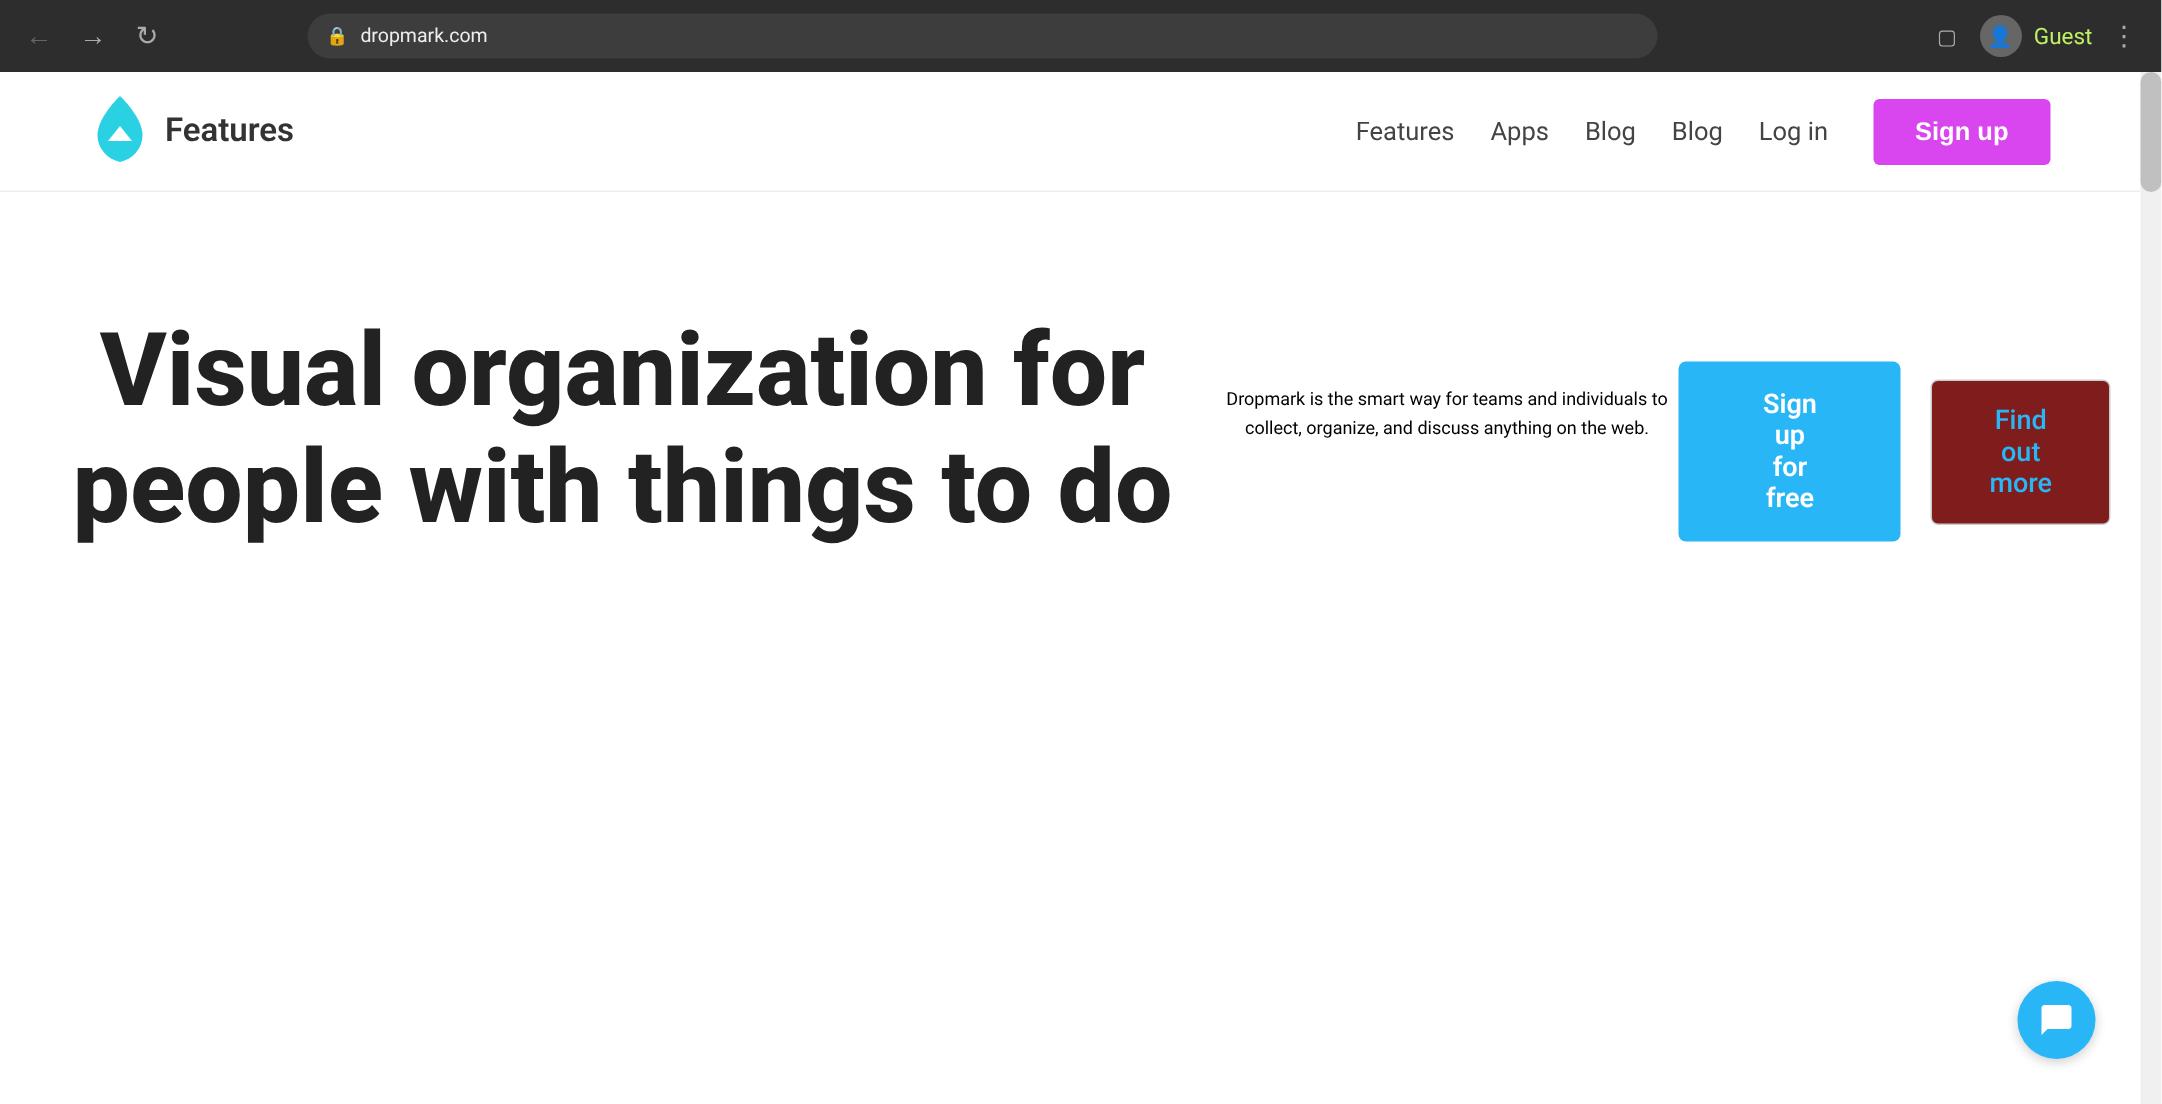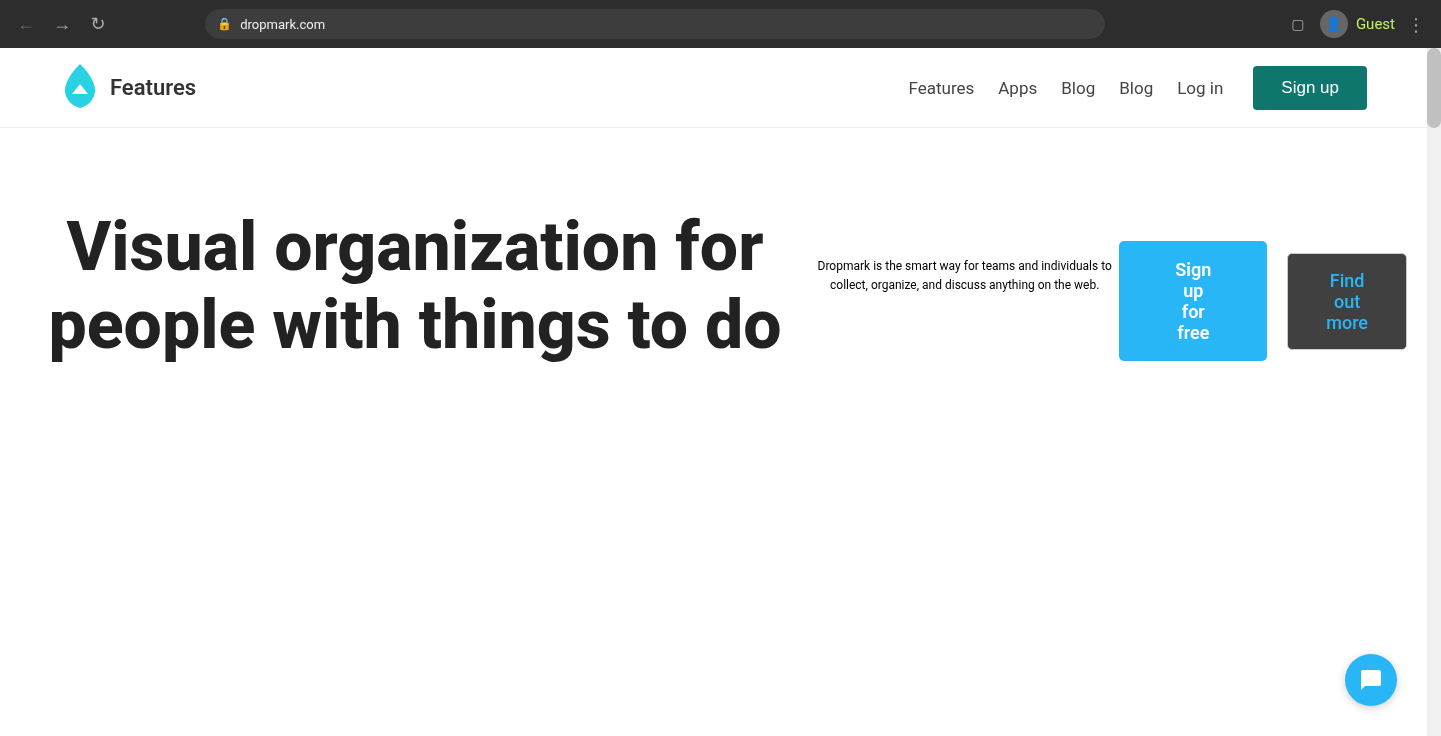--- a/index.html
+++ b/index.html
@@ -179,24 +179,24 @@
     }
 
     .nav-link {
       font-size: 17px;
       color: #444;
       text-decoration: none;
       cursor: pointer;
     }
 
     .signup-btn {
-      background: #0f766e;
+      background: #d946ef;
       color: #fff;
       font-size: 17px;
-      font-weight: 400;
+      font-weight: 700;
       padding: 12px 28px;
       border: none;
       border-radius: 4px;
       cursor: pointer;
     }
 
     
     .hero {
       display: flex;
       flex-direction: row;
@@ -235,21 +235,21 @@
       font-size: 18px;
       font-weight: 600;
       padding: 18px 56px;
       border: none;
       border-radius: 5px;
       cursor: pointer;
       text-decoration: none;
     }
 
     .btn-secondary {
-      background: #404040;
+      background: #7f1d1d;
       color: #29b6f6;
       font-size: 18px;
       font-weight: 500;
       padding: 16px 38px;
       border: 1.5px solid #ccc;
       border-radius: 5px;
       cursor: pointer;
       text-decoration: none;
     }
 

